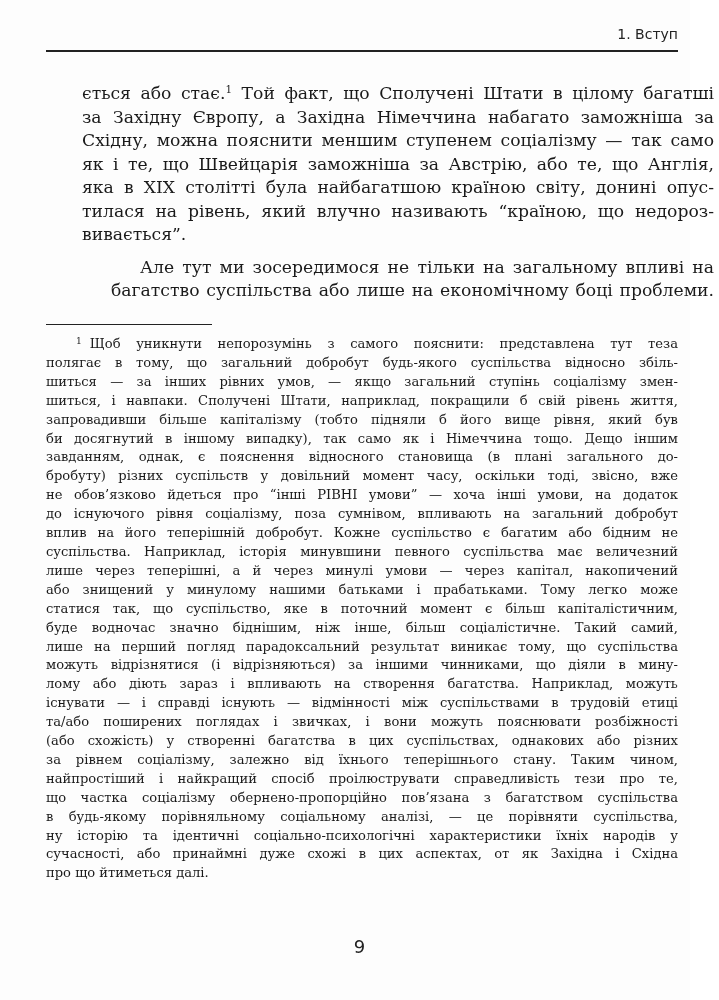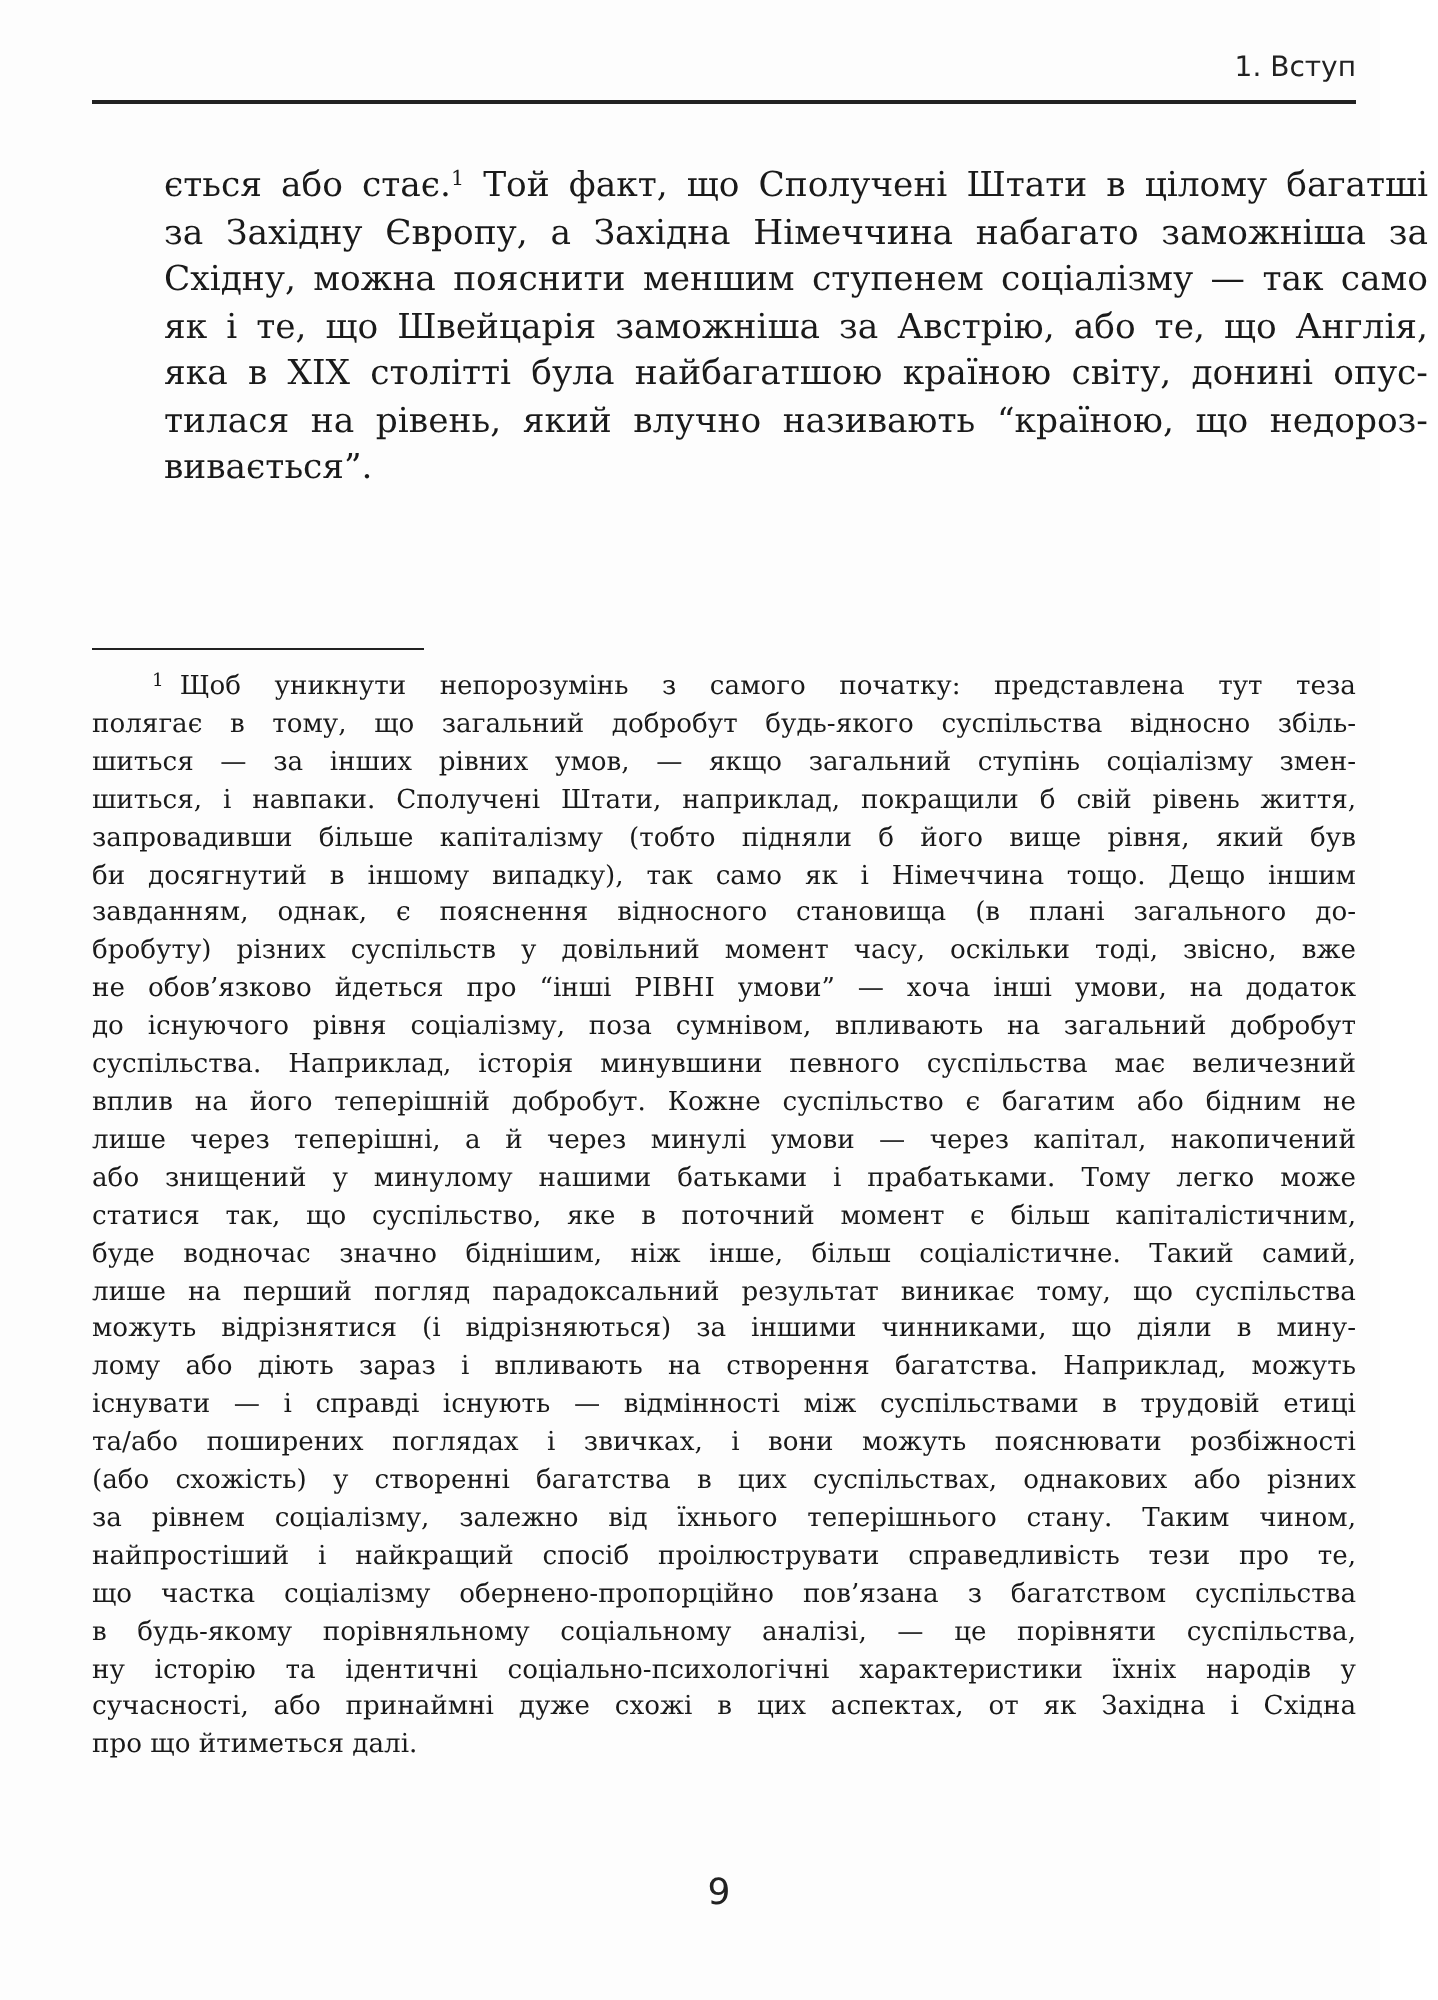--- a/index.html
+++ b/index.html
@@ -43,37 +43,41 @@
   <div class="body-text">
     <p class="para1">
       <span class="line"><span>ється або стає.</span><sup>1</sup><span> Той факт, що Сполучені Штати в цілому багатші</span></span>
       <span class="line">за Західну Європу, а Західна Німеччина набагато заможніша за</span>
       <span class="line">Східну, можна пояснити меншим ступенем соціалізму — так само</span>
       <span class="line">як і те, що Швейцарія заможніша за Австрію, або те, що Англія,</span>
       <span class="line">яка в XIX столітті була найбагатшою країною світу, донині опус-</span>
       <span class="line">тилася на рівень, який влучно називають “країною, що недороз-</span>
       <span class="line last">вивається”.</span>
     </p>
+    <p class="para2">
+      <span class="line" style="padding-left:29px;">Але тут ми зосередимося не тільки на загальному впливі на</span>
+      <span class="line">багатство суспільства або лише на економічному боці проблеми.</span>
+    </p>
   </div>
 
   <div class="footnote-rule"></div>
 
   <div class="footnote">
-    <span class="line"><span class="fn-mark">1</span><span>Щоб уникнути непорозумінь з самого початку: представлена тут теза</span></span>
+    <span class="line"><span class="fn-mark">1</span><span>Щоб уникнути непорозумінь з самого пояснити: представлена тут теза</span></span>
     <span class="line">полягає в тому, що загальний добробут будь-якого суспільства відносно збіль-</span>
     <span class="line">шиться — за інших рівних умов, — якщо загальний ступінь соціалізму змен-</span>
     <span class="line">шиться, і навпаки. Сполучені Штати, наприклад, покращили б свій рівень життя,</span>
     <span class="line">запровадивши більше капіталізму (тобто підняли б його вище рівня, який був</span>
     <span class="line">би досягнутий в іншому випадку), так само як і Німеччина тощо. Дещо іншим</span>
     <span class="line">завданням, однак, є пояснення відносного становища (в плані загального до-</span>
     <span class="line">бробуту) різних суспільств у довільний момент часу, оскільки тоді, звісно, вже</span>
     <span class="line">не обов’язково йдеться про “інші РІВНІ умови” — хоча інші умови, на додаток</span>
     <span class="line">до існуючого рівня соціалізму, поза сумнівом, впливають на загальний добробут</span>
+    <span class="line">вплив на його теперішній добробут. Кожне суспільство є багатим або бідним не</span>
     <span class="line">суспільства. Наприклад, історія минувшини певного суспільства має величезний</span>
-    <span class="line">вплив на його теперішній добробут. Кожне суспільство є багатим або бідним не</span>
     <span class="line">лише через теперішні, а й через минулі умови — через капітал, накопичений</span>
     <span class="line">або знищений у минулому нашими батьками і прабатьками. Тому легко може</span>
     <span class="line">статися так, що суспільство, яке в поточний момент є більш капіталістичним,</span>
     <span class="line">буде водночас значно біднішим, ніж інше, більш соціалістичне. Такий самий,</span>
     <span class="line">лише на перший погляд парадоксальний результат виникає тому, що суспільства</span>
     <span class="line">можуть відрізнятися (і відрізняються) за іншими чинниками, що діяли в мину-</span>
     <span class="line">лому або діють зараз і впливають на створення багатства. Наприклад, можуть</span>
     <span class="line">існувати — і справді існують — відмінності між суспільствами в трудовій етиці</span>
     <span class="line">та/або поширених поглядах і звичках, і вони можуть пояснювати розбіжності</span>
     <span class="line">(або схожість) у створенні багатства в цих суспільствах, однакових або різних</span>

